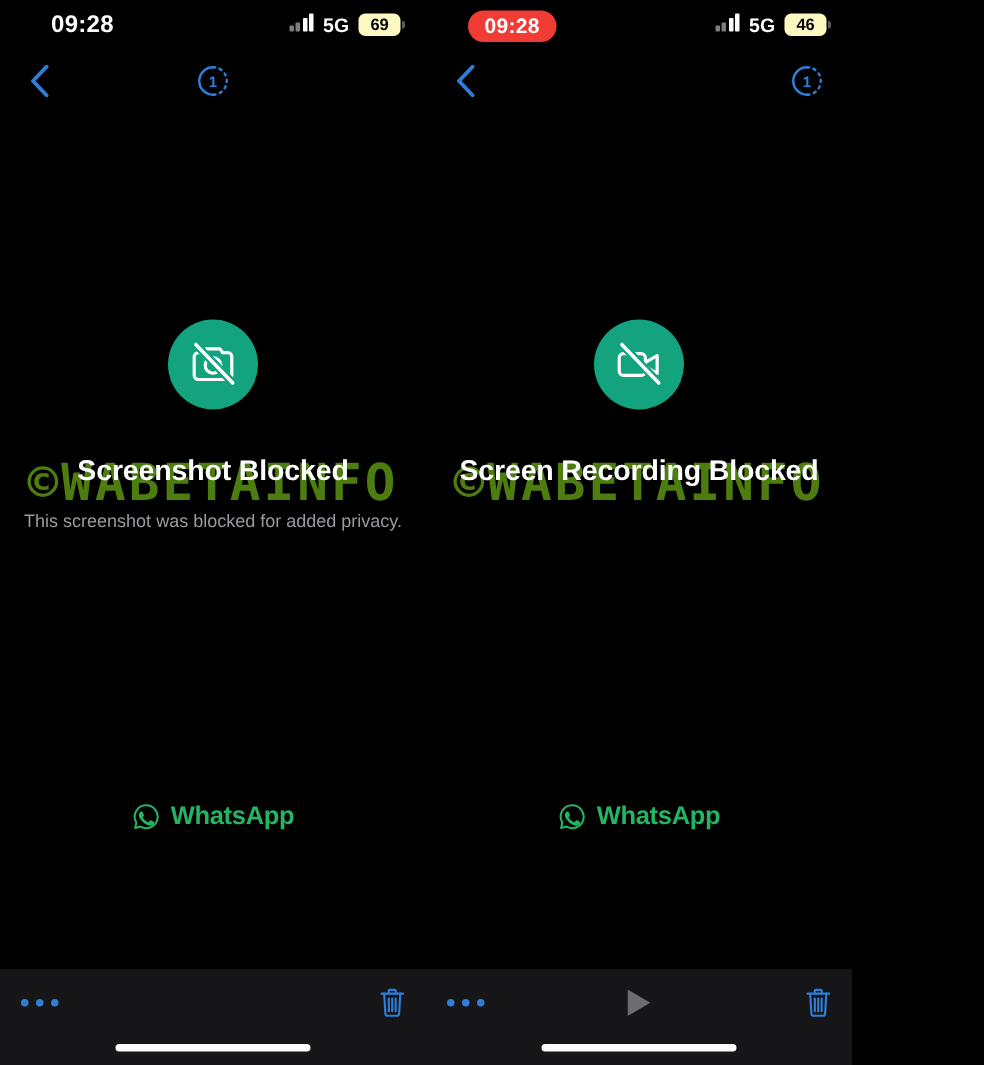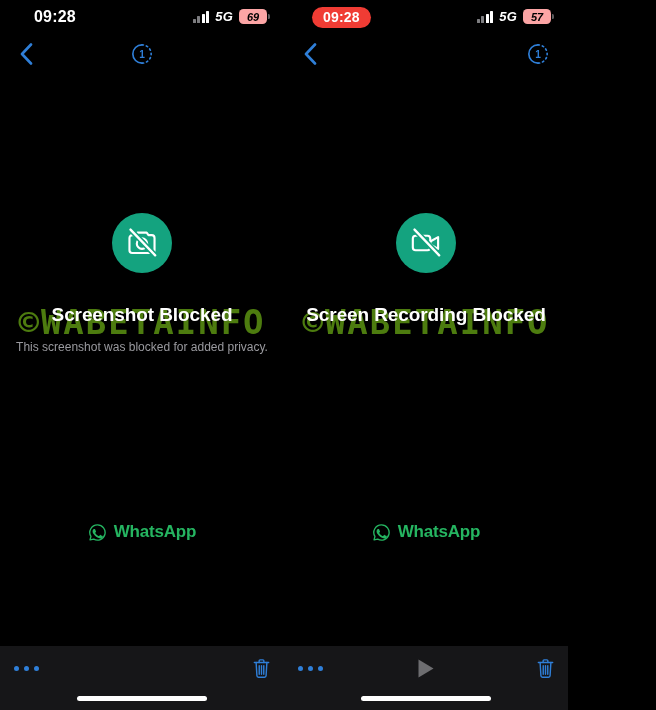--- a/index.html
+++ b/index.html
@@ -24,33 +24,33 @@
     position:absolute; left:34px; top:8px;
     color:#fff; font-size:16px; font-weight:600; letter-spacing:.2px;
   }
   .clock-pill{
     position:absolute; left:28px; top:7px;
     background:#f03c34; color:#fff; font-size:14px; font-weight:600;
     padding:2px 11px 3px; border-radius:11px; letter-spacing:.2px;
   }
   .status-right{
     position:absolute; right:14px; top:9px;
-    display:flex; align-items:center; gap:6px;font-style:italic;
+    display:flex; gap:6px;
   }
   .sig{ display:flex; align-items:flex-end; gap:1.5px; height:12px; }
   .sig i{ display:block; width:3px; background:#7d7d80; border-radius:.6px; }
   .sig i.on{ background:#fff; }
   .sig i:nth-child(1){ height:4px; }
   .sig i:nth-child(2){ height:6.5px; }
   .sig i:nth-child(3){ height:9px; }
   .sig i:nth-child(4){ height:12px; }
   .net{ color:#fff; font-size:13px; font-weight:600; letter-spacing:.2px; }
   .batt{ position:relative; display:flex; align-items:center; }
   .batt-body{
-    background:#fca5a5; border-radius:4.5px; height:15px; min-width:28px;
+    background:#fef9c3; border-radius:4.5px; height:15px; min-width:28px;
     display:flex; align-items:center; justify-content:center;
   }
   .batt-num{ color:#000; font-size:11px; font-weight:700; padding:0 4px; letter-spacing:-.2px;}
   .batt-tip{
     width:2px; height:5px; background:#5a5a5c; border-radius:0 1.5px 1.5px 0; margin-left:1px;
   }
 
   
   .navbar{
     height:40px; flex:0 0 40px; position:relative;
@@ -90,21 +90,21 @@
     position:relative; z-index:2;
     margin-top:31px; color:#fff; font-size:19px; font-weight:700;
     text-align:left; letter-spacing:-.1px;
   }
   .subtitle{
     position:relative; z-index:2;
     margin-top:11px; color:#9a9a9f; font-size:12px; line-height:21px;
     text-align:center; max-width:260px;
   }
   .brand{
-    position:absolute; left:0; right:0; bottom:104px;
+    position:absolute; left:0; right:0; bottom:92px;
     display:flex; align-items:center; justify-content:center; gap:7px;
   }
   .brand-name{
     color:#25b561; font-size:17px; font-weight:700; letter-spacing:-.2px;
   }
 
   
   .toolbar{
     flex:0 0 64px; height:64px; background:#161618; position:relative;
   }
@@ -227,21 +227,21 @@
       <div class="status-right">
         <span class="sig">
           <i></i>
             <i></i>
             <i class="on"></i>
             <i class="on"></i>
         </span>
         <span class="net">5G</span>
         <span class="batt">
           <span class="batt-body">
-              <span class="batt-num">57</span>
+              <span class="batt-num">46</span>
             </span>
           <span class="batt-tip"></span>
         </span>
       </div>
     </div>
 
     <div class="navbar">
       <div class="nav-back">
         <span>
           <svg width="13" height="22" viewBox="0 0 13 22">

